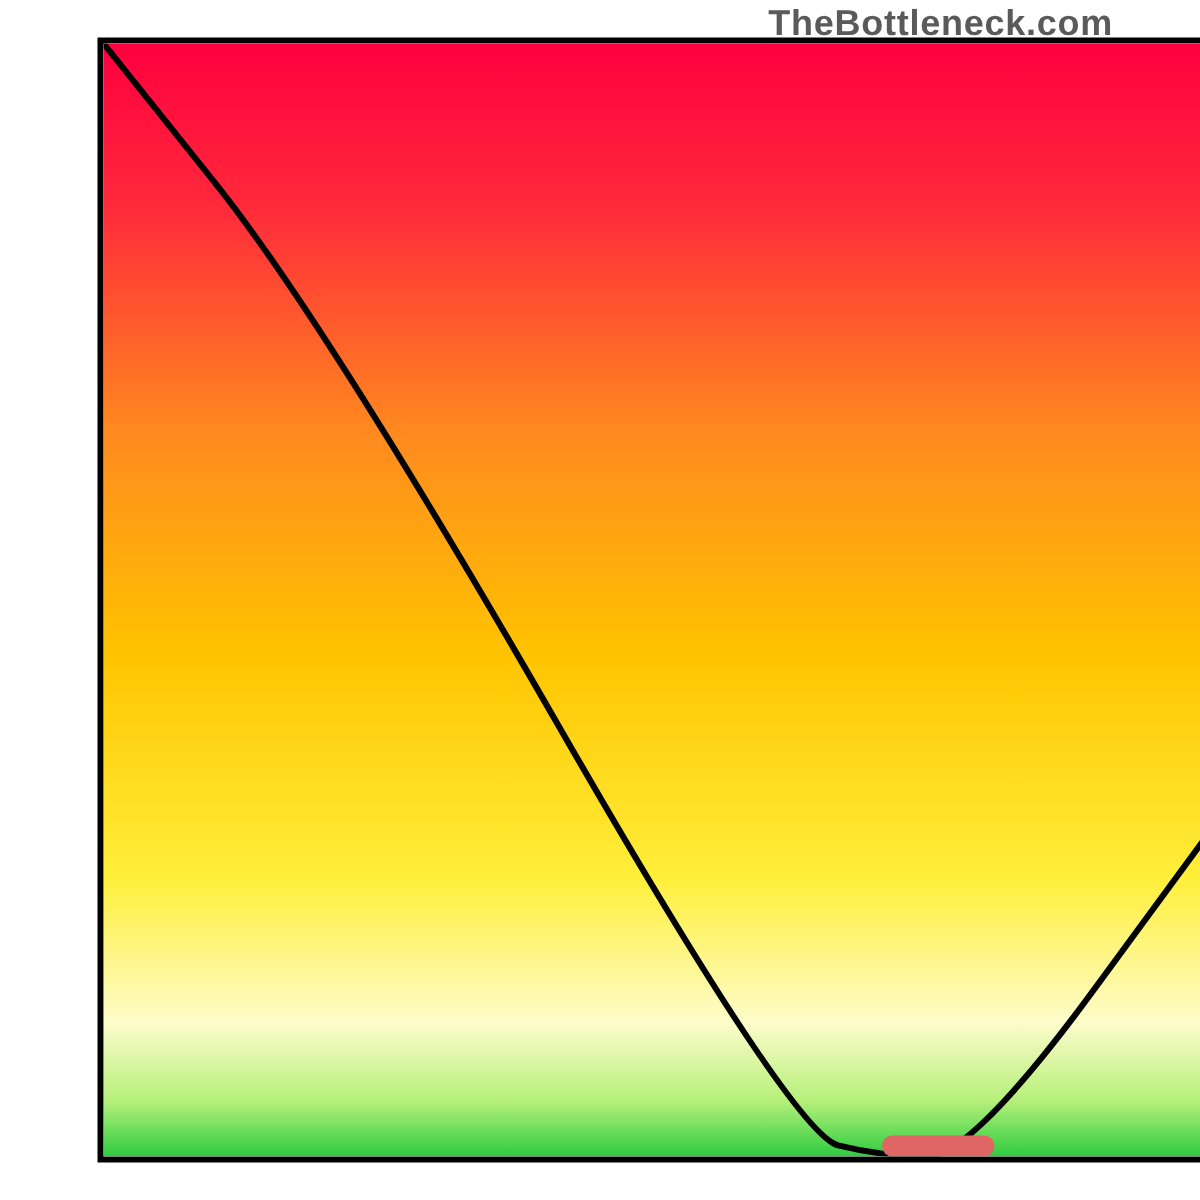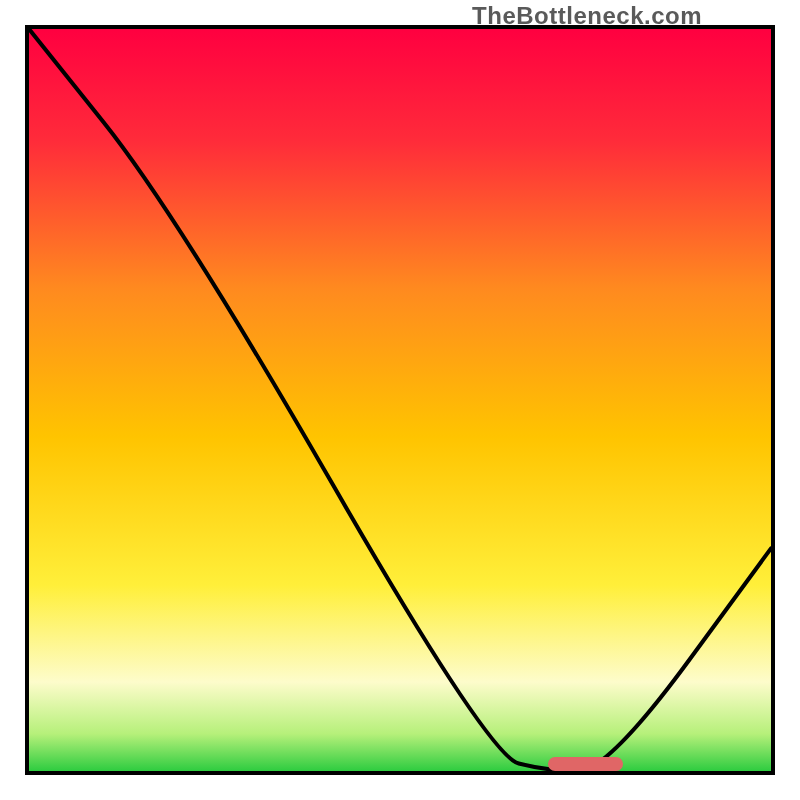--- a/index.html
+++ b/index.html
@@ -8,20 +8,21 @@
     width: 800px;
     height: 800px;
     overflow: hidden;
     background: #ffffff;
     font-family: Arial, Helvetica, sans-serif;
   }
   .frame {
     position: relative;
     width: 712px;
     height: 800px;
+    margin-left: 40px;
   }
   .watermark {
     position: absolute;
     top: 2px;
     right: 10px;
     font-size: 24px;
     font-weight: 600;
     color: #5a5a5a;
     letter-spacing: 0.5px;
   }

